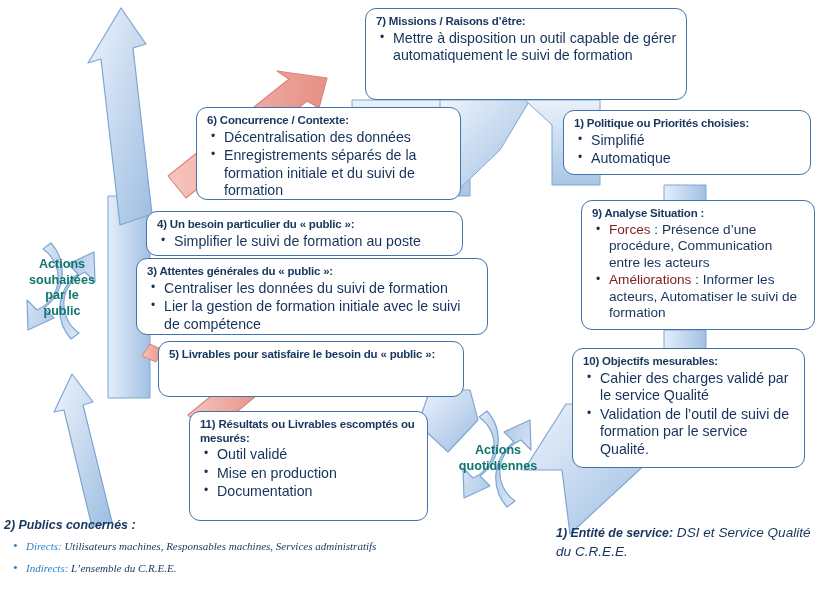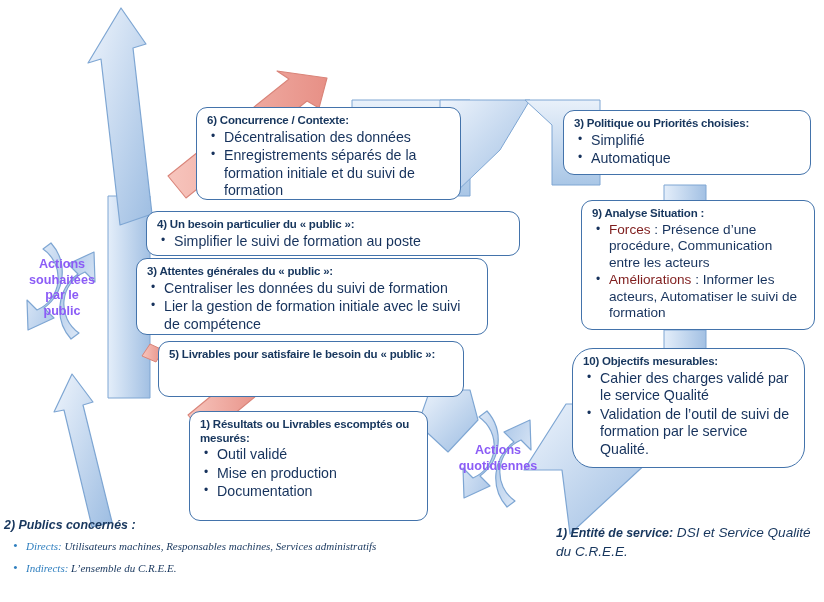--- a/index.html
+++ b/index.html
@@ -53,21 +53,21 @@
     top:-1px;
     font-size:12px;
     color:#16325c;
   }
   .box.small li{font-size:13.6px;line-height:16.6px;}
   .box li .accent{color:#7f1d1d;}
 
   .cyclelabel{
     position:absolute;
     text-align:center;
-    color:#8b5cf6;
+    color:#0f766e;
     font-size:12.6px;
     line-height:15.5px;
     font-weight:600;
     z-index:6;
   }
 
   .foot{
     position:absolute;
     color:#17365d;
     font-style:italic;
@@ -158,38 +158,44 @@
       <path d="M 51,243 A 44,44 0 0 1 44,308 L 54,318 L 28,330 L 27,300 L 37,310 A 35,35 0 0 0 43,249 Z" fill="url(#gRing)" stroke="#7ea6d3" stroke-width="1.2" stroke-linejoin="round" transform="rotate(180 61 291)"></path>
       <path d="M 51,243 A 44,44 0 0 1 44,308 L 54,318 L 28,330 L 27,300 L 37,310 A 35,35 0 0 0 43,249 Z" fill="url(#gRing)" stroke="#7ea6d3" stroke-width="1.2" stroke-linejoin="round"></path>
     </g>
 
     <g>
       <path d="M 487,411 A 44,44 0 0 1 480,476 L 490,486 L 464,498 L 463,468 L 473,478 A 35,35 0 0 0 479,417 Z" fill="url(#gRing)" stroke="#7ea6d3" stroke-width="1.2" stroke-linejoin="round" transform="rotate(180 497 459)"></path>
       <path d="M 487,411 A 44,44 0 0 1 480,476 L 490,486 L 464,498 L 463,468 L 473,478 A 35,35 0 0 0 479,417 Z" fill="url(#gRing)" stroke="#7ea6d3" stroke-width="1.2" stroke-linejoin="round"></path>
     </g>
   </svg>
 
+  <div class="box" style="left:365px;top:8px;width:322px;height:92px;">
+    <div class="hd">7) Missions / Raisons d’être:</div>
+    <ul>
+      <li>Mettre à disposition un outil capable de gérer automatiquement le suivi de formation</li>
+    </ul>
+  </div>
 
   <div class="box" style="left:196px;top:107px;width:265px;height:93px;">
     <div class="hd">6) Concurrence / Contexte:</div>
     <ul>
       <li>Décentralisation des données</li>
       <li>Enregistrements séparés de la formation initiale et du suivi de formation</li>
     </ul>
   </div>
 
   <div class="box" style="left:563px;top:110px;width:248px;height:65px;">
-    <div class="hd">3) Politique ou Priorités choisies:</div>
+    <div class="hd">1) Politique ou Priorités choisies:</div>
     <ul>
       <li>Simplifié</li>
       <li>Automatique</li>
     </ul>
   </div>
 
-  <div class="box" style="left:146px;top:211px;width:374px;height:45px;">
+  <div class="box" style="left:146px;top:211px;width:317px;height:45px;">
     <div class="hd">4) Un besoin particulier du « public »:</div>
     <ul>
       <li>Simplifier le suivi de formation au poste</li>
     </ul>
   </div>
 
   <div class="box" style="left:136px;top:258px;width:352px;height:77px;">
     <div class="hd">3) Attentes générales du « public »:</div>
     <ul>
       <li>Centraliser les données du suivi de formation</li>
@@ -206,30 +212,30 @@
       <li>
         <span class="accent">Améliorations</span><span> : </span><span>Informer les acteurs, Automatiser le suivi de formation</span>
       </li>
     </ul>
   </div>
 
   <div class="box" style="left:158px;top:341px;width:306px;height:56px;">
     <div class="hd">5) Livrables pour satisfaire le besoin du « public »:</div>
   </div>
 
-  <div class="box" style="left:572px;top:348px;width:233px;height:120px;border-radius:21px;">
+  <div class="box" style="left:572px;top:348px;width:233px;height:120px;">
     <div class="hd">10) Objectifs mesurables:</div>
     <ul>
       <li>Cahier des charges validé par le service Qualité</li>
       <li>Validation de l’outil de suivi de formation par le service Qualité.</li>
     </ul>
   </div>
 
   <div class="box" style="left:189px;top:411px;width:239px;height:110px;">
-    <div class="hd">1) Résultats ou Livrables escomptés ou mesurés:</div>
+    <div class="hd">11) Résultats ou Livrables escomptés ou mesurés:</div>
     <ul>
       <li>Outil validé</li>
       <li>Mise en production</li>
       <li>Documentation</li>
     </ul>
   </div>
 
   <div class="cyclelabel" style="left:22px;top:257px;width:80px;">
     <div>Actions</div>
     <div>souhaitées</div>

